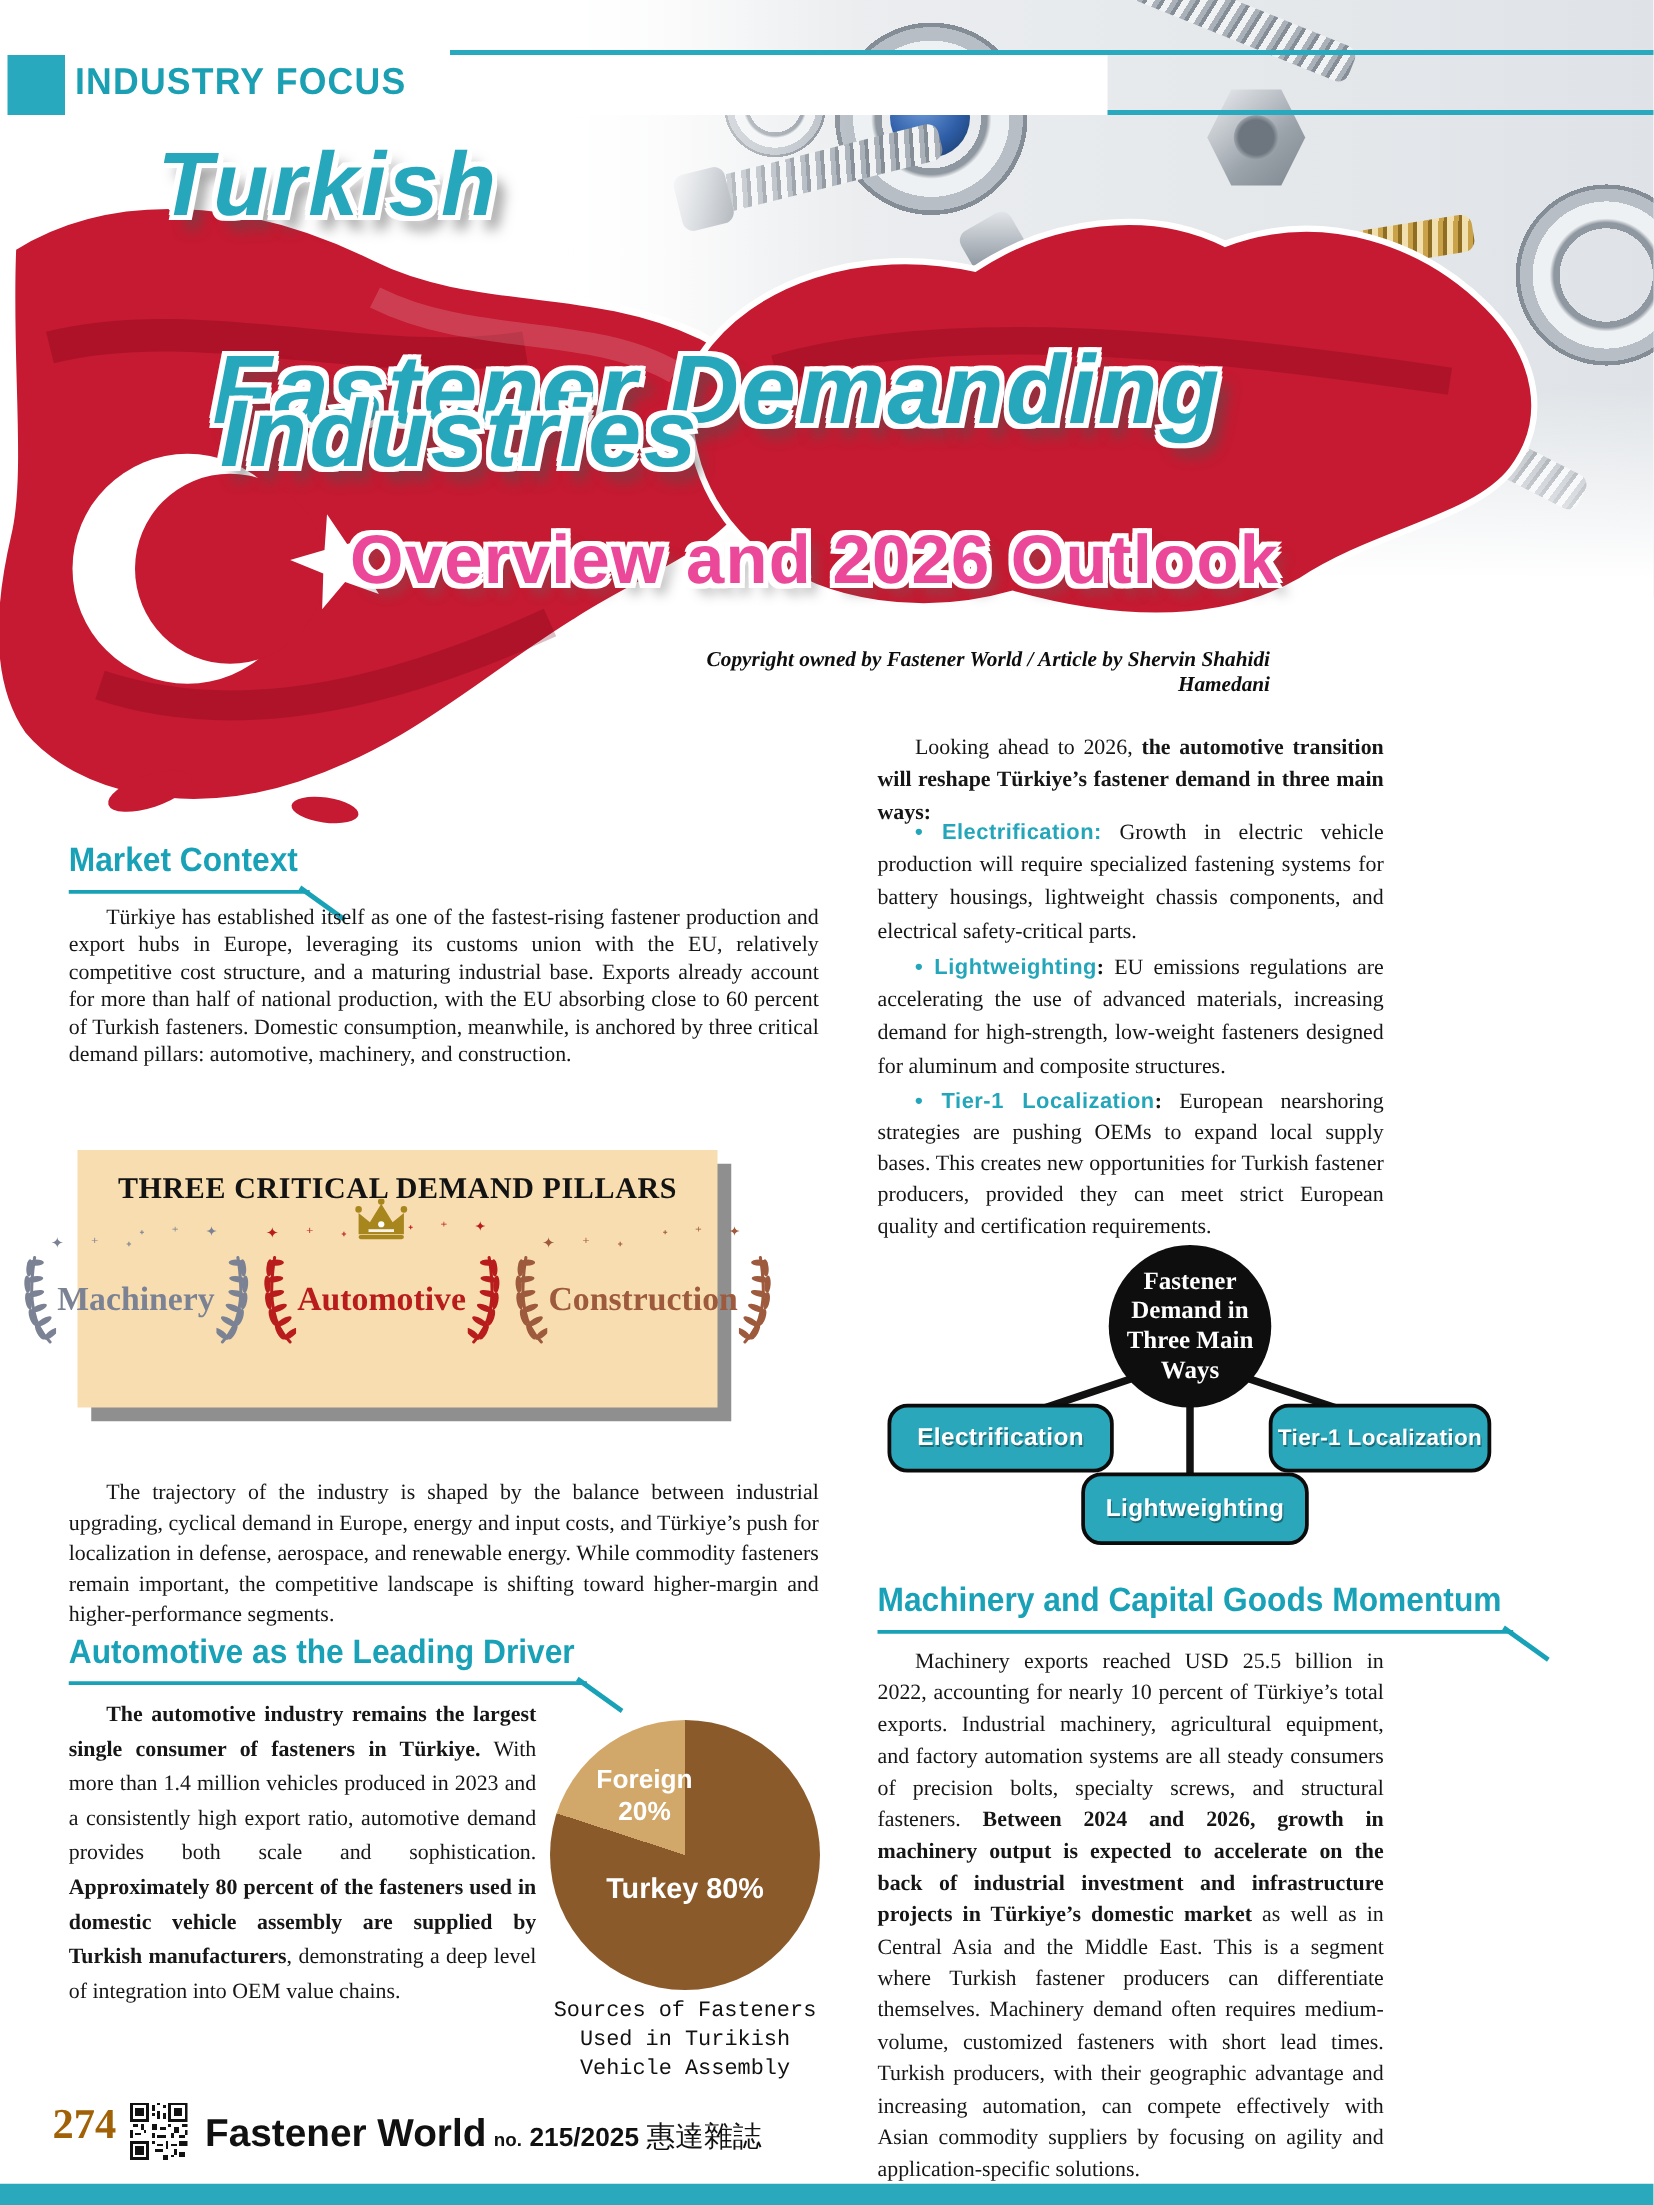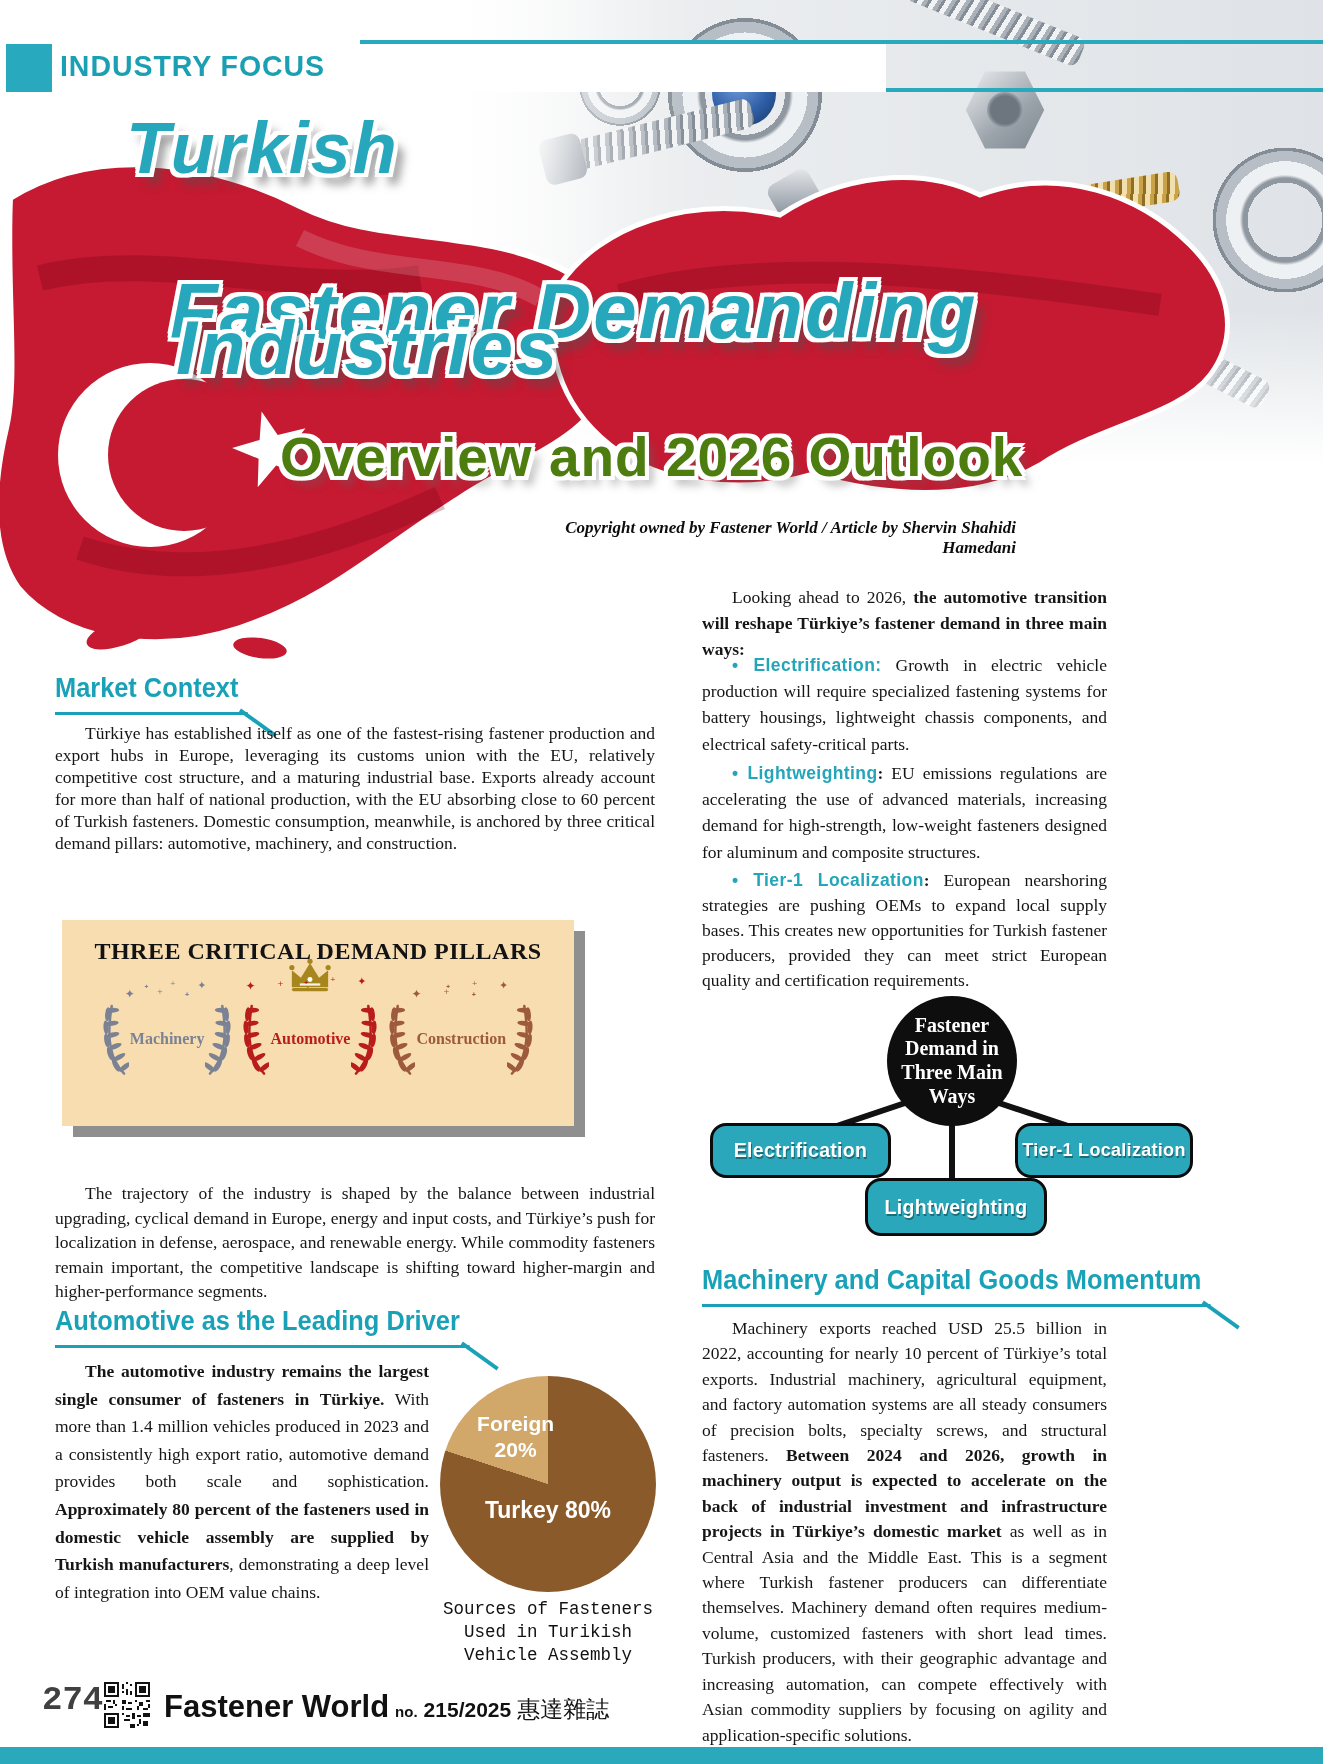--- a/index.html
+++ b/index.html
@@ -41,22 +41,22 @@
   .map-svg{position:absolute;left:540px;top:135px;width:710px;height:400px;}
 
   
   .big-title{position:absolute;font-family:"Liberation Sans",sans-serif;font-weight:700;font-style:italic;
     color:#27a7bb;line-height:1;letter-spacing:2px;
     text-shadow:4px 0 0 #fff,-4px 0 0 #fff,0 4px 0 #fff,0 -4px 0 #fff,
       4px 4px 0 #fff,-4px -4px 0 #fff,4px -4px 0 #fff,-4px 4px 0 #fff,9px 11px 10px rgba(80,80,80,.6);}
   .t1{left:126px;top:112px;font-size:72px;}
   .t2{left:170px;top:224px;font-size:78px;margin-top:48px;}
   .t3{left:176px;top:310px;font-size:76px;}
-  .subtitle{position:absolute;left:280px;top:430px;font-family:"Liberation Sans",sans-serif;font-weight:700;
-    font-size:55px;line-height:1;letter-spacing:1px;color:#4d7c0f;
+  .subtitle{position:absolute;left:280px;top:420px;font-family:"Liberation Sans",sans-serif;font-weight:700;
+    font-size:55px;line-height:1;letter-spacing:1px;color:#ec4899;
     text-shadow:4px 0 0 #fff,-4px 0 0 #fff,0 4px 0 #fff,0 -4px 0 #fff,
       4px 4px 0 #fff,-4px -4px 0 #fff,4px -4px 0 #fff,-4px 4px 0 #fff,8px 9px 9px rgba(100,100,100,.45);}
   .byline{position:absolute;left:500px;top:518px;width:516px;text-align:right;
     font-family:"Liberation Serif",serif;font-style:italic;font-weight:700;font-size:17px;color:#0d0d0d;}
 
   
   .sec-h{position:absolute;display:inline-block;color:#19a2b7;border-bottom:3.5px solid currentColor;
     padding:0 10px 8px 0;font-family:"Liberation Sans",sans-serif;font-weight:700;font-size:27px;line-height:1.1;
     transform:scaleX(.94);transform-origin:left bottom;white-space:nowrap;}
   .sec-h::after{content:"";position:absolute;right:-34px;bottom:-13px;width:46px;height:3.5px;
@@ -75,21 +75,21 @@
   .bdot,.blabel{font-family:"Liberation Sans",sans-serif;font-weight:700;color:#23a6ba;font-size:17.5px;letter-spacing:.4px;}
   #mach-p{left:702px;top:1316px;width:405px;line-height:25.4px;}
 
   
   .pillars-box{position:absolute;left:62px;top:920px;width:512px;height:206px;background:#f8ddb1;
     box-shadow:11px 11px 0 0 #8f8f8f;}
   .pillars-title{margin:18px 0 10px 0;text-align:center;font-family:"Liberation Serif",serif;
     font-weight:700;font-size:24px;letter-spacing:.5px;color:#131313;}
   .badges{display:flex;justify-content:center;align-items:center;gap:4px;margin-top:26px;}
   .badge{position:relative;display:flex;align-items:center;justify-content:center;height:96px;padding:0 2px;}
-  .badge-label{font-family:"Liberation Serif",serif;font-weight:700;font-size:16px;margin:0 1px;}
+  .badge-label{font-family:"Liberation Serif",serif;font-weight:700;font-size:27px;margin:0 1px;}
   .lf{width:28px;height:82px;}
   .lf.rt{transform:scaleX(-1);}
   .badge::before{content:"✦ ⁺ ˖";position:absolute;top:-4px;left:26px;font-size:12px;letter-spacing:9px;
     font-family:"DejaVu Sans",sans-serif;}
   .badge::after{content:"˖ ⁺ ✦";position:absolute;top:-12px;right:20px;font-size:11px;letter-spacing:9px;
     font-family:"DejaVu Sans",sans-serif;}
   .badge.crowned::before{left:6px;top:-12px;}
   .badge.crowned::after{right:6px;top:-16px;}
   .crown{position:absolute;top:-32px;left:50%;transform:translateX(-50%);width:46px;height:34px;color:#a8861e;}
 
@@ -113,22 +113,22 @@
     font-family:"Liberation Serif",serif;font-weight:700;font-size:20px;line-height:1.18;text-align:center;}
   .d-pill{position:absolute;background:#2aa7ba;border:3.5px solid #0b0b0b;border-radius:16px;
     display:flex;align-items:center;justify-content:center;color:#fff;
     font-family:"Liberation Sans",sans-serif;font-weight:700;font-size:19.5px;letter-spacing:.3px;
     text-shadow:1px 1.5px 0 rgba(0,0,0,.35);}
   .d-left{left:10px;top:188px;width:175px;height:49px;}
   .d-right{left:315px;top:188px;width:172px;height:49px;font-size:18px;}
   .d-bottom{left:165px;top:243px;width:176px;height:52px;}
 
   
-  .pagenum{position:absolute;left:42px;top:1681px;font-family:Liberation Mono, monospace;
-    font-weight:700;font-size:34px;color:#404040;}
+  .pagenum{position:absolute;left:42px;top:1681px;font-family:Liberation Serif, serif;
+    font-weight:700;font-size:34px;color:#a16207;}
   .qr{position:absolute;left:104px;top:1682px;width:46px;height:46px;}
   .brand-line{position:absolute;left:164px;top:1689px;display:flex;align-items:baseline;gap:6px;
     font-family:"Liberation Sans",sans-serif;color:#111;}
   .brand{font-weight:700;font-size:31px;text-align:center;}
   .issue-prefix{font-weight:700;font-size:15px;}
   .issue{font-weight:700;font-size:21px;}
   .cjk{font-size:23px;}
   .bottombar{position:absolute;left:0;top:1747px;width:1323px;height:17px;background:#2aa9bd;}
 </style>
 </head>

